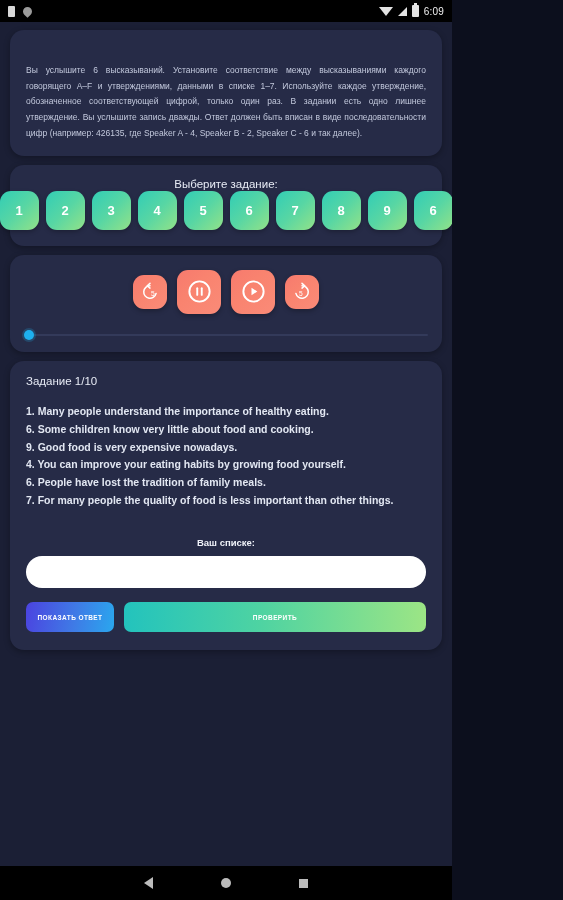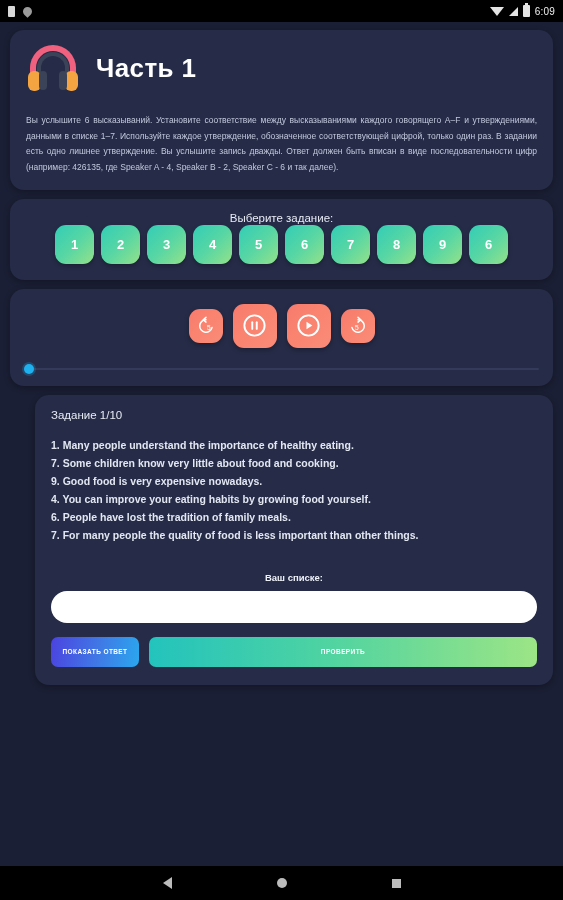--- a/index.html
+++ b/index.html
@@ -4,21 +4,21 @@
 <style>
   * { margin:0; padding:0; box-sizing:border-box; }
   html, body {
     width:563px; height:900px;
     background:#0c0f1d;
     font-family:"Liberation Sans", sans-serif;
     overflow:hidden;
   }
   #app {
     position:relative;
-    width:563px; height:900px;
+    width:452px; height:900px;
     background:#1b1f35;
     display:flex; flex-direction:column;
   }
 
   
   .statusbar{
     height:22px; flex:0 0 22px;
     background:#000;
     display:flex; align-items:center;
     padding:0 8px;
@@ -114,21 +114,21 @@
     background:#333a5a; border-radius:2px;
   }
   .seek-thumb{
     position:absolute; left:0; top:0; width:10px; height:10px;
     border-radius:50%; background:#1eb0ef;
     box-shadow:0 0 0 2px rgba(30,176,239,.22);
     cursor:pointer;
   }
 
   
-  .task{ padding:14px 16px 18px 16px;margin-left:25px; }
+  .task{ padding:14px 16px 18px 16px; }
   .task-head{ color:#e7ebf5; font-size:11.5px; margin-bottom:17px; }
   .stmt{
     color:#e2e7f2; font-size:10.5px; line-height:1.52; margin-bottom:2px;font-weight:bold;
   }
   .ans-label{
     text-align:center; color:#eef1f8; font-size:9.5px; font-weight:bold;
     margin-top:28px; margin-bottom:8px;
   }
   .ans-input{
     display:block; width:100%; height:32px;
@@ -175,31 +175,20 @@
       <span class="ic-wifi"></span>
       <span class="ic-sig"></span>
       <span class="ic-bat"></span>
       <span class="sb-time">6:09</span>
     </div>
   </div>
 
   <div class="content">
 
     <div class="card hdr">
-      <div class="hdr-top">
-        <div class="hp">
-          <span class="hp-band"></span>
-          <span class="hp-inner"></span>
-          <span class="hp-cup l"></span>
-          <span class="hp-cup r"></span>
-          <span class="hp-pad l"></span>
-          <span class="hp-pad r"></span>
-        </div>
-        <div class="hdr-title">Часть 1</div>
-      </div>
       <div class="hdr-text">Вы услышите 6 высказываний. Установите соответствие между высказываниями каждого говорящего A–F и утверждениями, данными в списке 1–7. Используйте каждое утверждение, обозначенное соответствующей цифрой, только один раз. В задании есть одно лишнее утверждение. Вы услышите запись дважды. Ответ должен быть вписан в виде последовательности цифр (например: 426135, где Speaker A - 4, Speaker B - 2, Speaker C - 6 и так далее).</div>
     </div>
 
     <div class="card pick">
       <div class="pick-label">Выберите задание:</div>
       <div class="pick-row">
         <button class="tbtn">1</button>
         <button class="tbtn">2</button>
         <button class="tbtn">3</button>
         <button class="tbtn">4</button>
@@ -250,21 +239,21 @@
       <div class="seek-row">
         <div class="seek-track"></div>
         <div class="seek-thumb"></div>
       </div>
     </div>
 
     <div class="card task">
       <div class="task-head">Задание 1/10</div>
 
       <div class="stmt">1. Many people understand the importance of healthy eating.</div>
-      <div class="stmt">7. Some children know very little about food and cooking.</div>
+      <div class="stmt">6. Some children know very little about food and cooking.</div>
       <div class="stmt">9. Good food is very expensive nowadays.</div>
       <div class="stmt">4. You can improve your eating habits by growing food yourself.</div>
       <div class="stmt">6. People have lost the tradition of family meals.</div>
       <div class="stmt">7. For many people the quality of food is less important than other things.</div>
 
       <div class="ans-label">Ваш списке:</div>
       <input class="ans-input" type="text" placeholder="" value="" style="">
 
       <div class="act-row">
         <button class="btn-show">ПОКАЗАТЬ ОТВЕТ</button>

